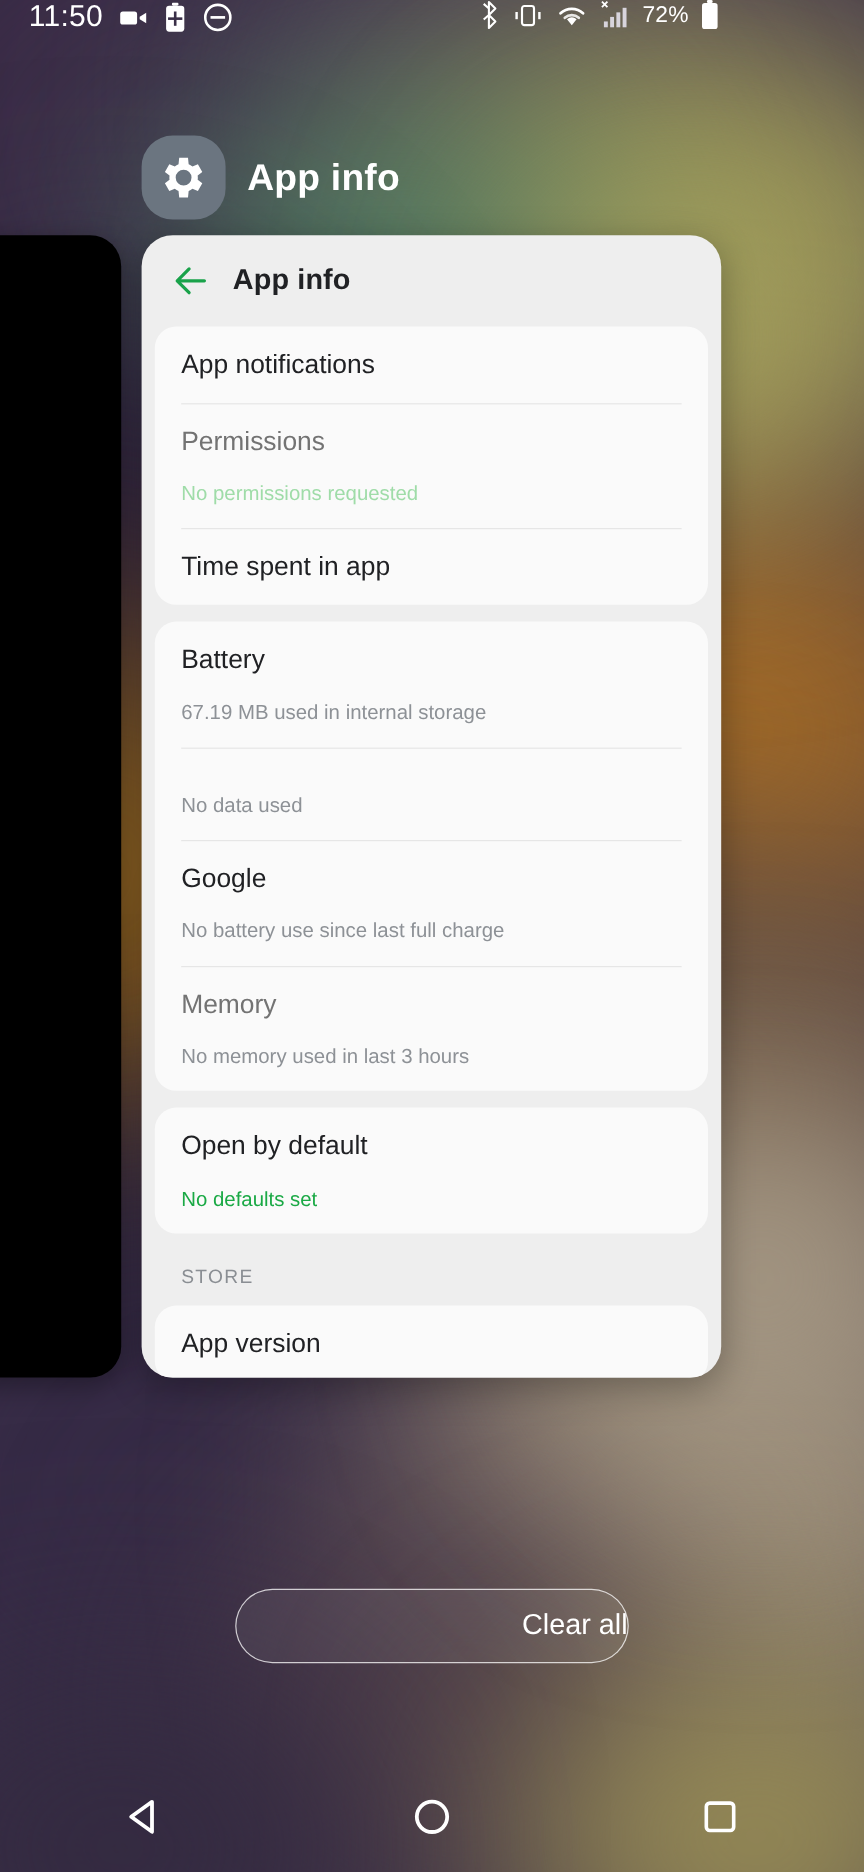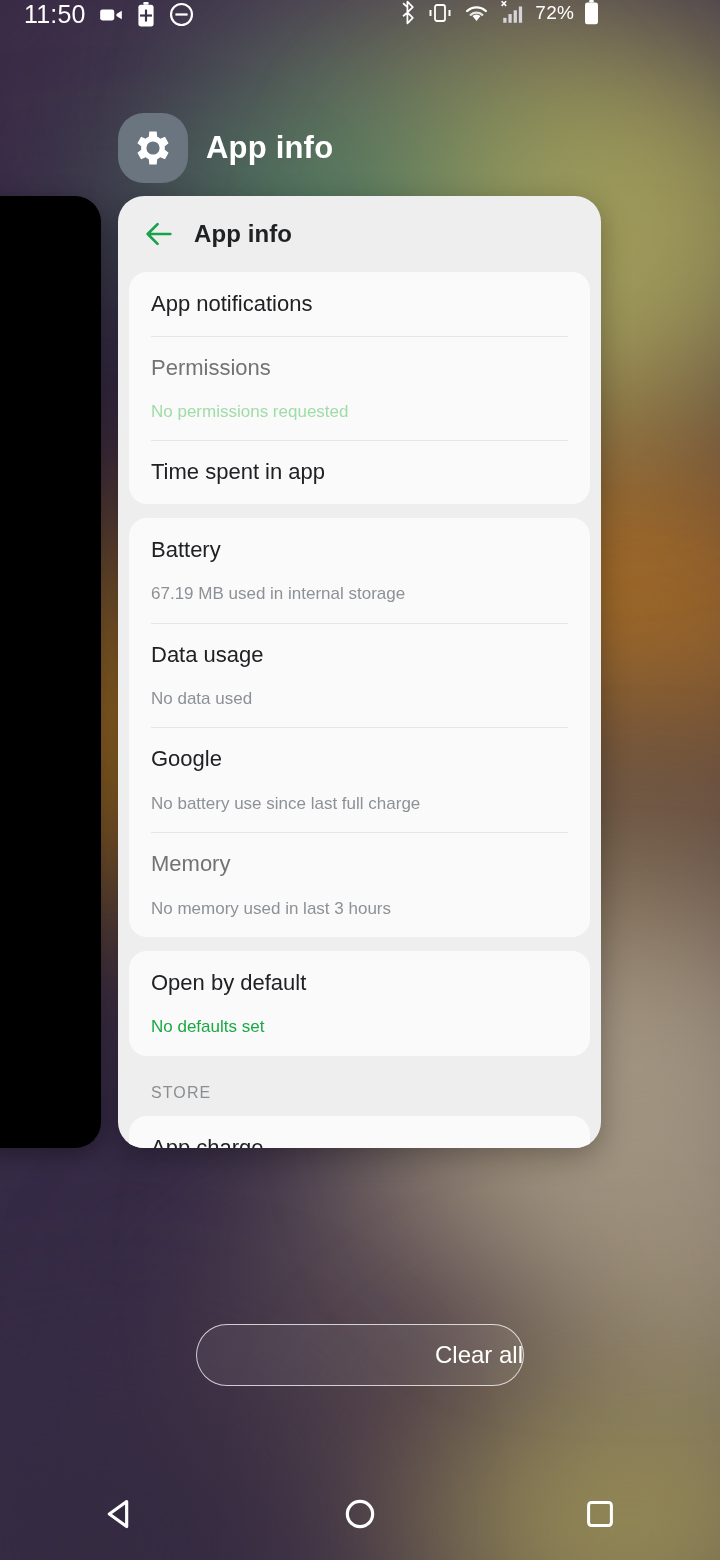--- a/index.html
+++ b/index.html
@@ -229,21 +229,20 @@
       <div class="title">Time spent in app</div>
     </div>
   </div>
 
   <div class="group">
     <div class="row">
       <div class="title">Battery</div>
       <div class="sub">67.19 MB used in internal storage</div>
     </div>
     <div class="row">
-      <div class="title">Data usage</div>
       <div class="sub">No data used</div>
     </div>
     <div class="row">
       <div class="title">Google</div>
       <div class="sub">No battery use since last full charge</div>
     </div>
     <div class="row">
       <div class="title dim">Memory</div>
       <div class="sub">No memory used in last 3 hours</div>
     </div>
@@ -252,21 +251,21 @@
   <div class="group">
     <div class="row">
       <div class="title">Open by default</div>
       <div class="sub green">No defaults set</div>
     </div>
   </div>
 
   <div class="section-label">STORE</div>
   <div class="group">
     <div class="row">
-      <div class="title">App charge</div>
+      <div class="title">App version</div>
     </div>
   </div>
 
   <div class="version-note">version 1.4.4</div>
 </div>
 
 <div id="clear-all">
   <span>Clear all</span>
 </div>
 

